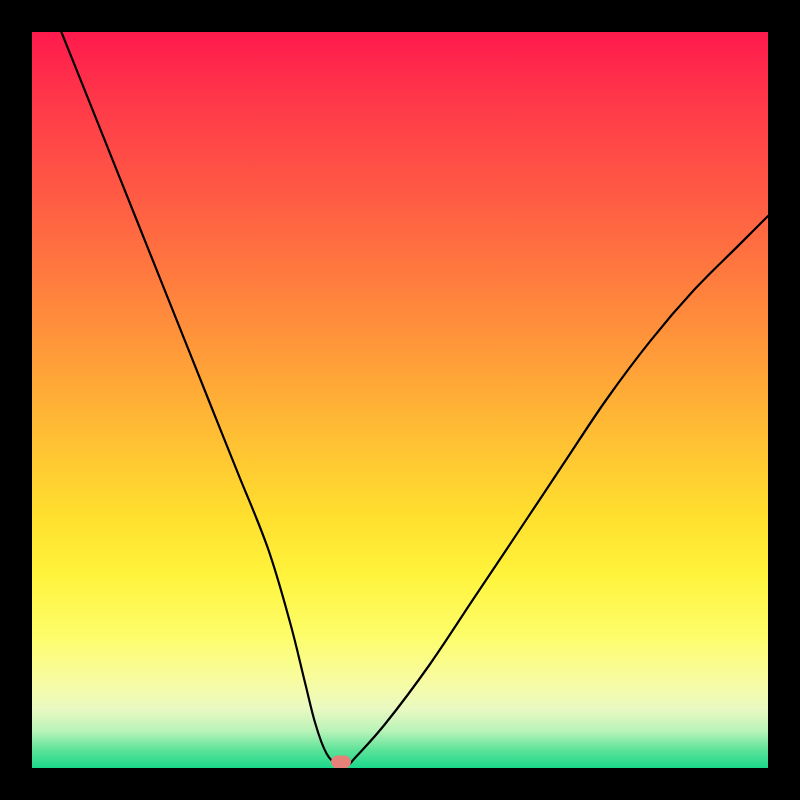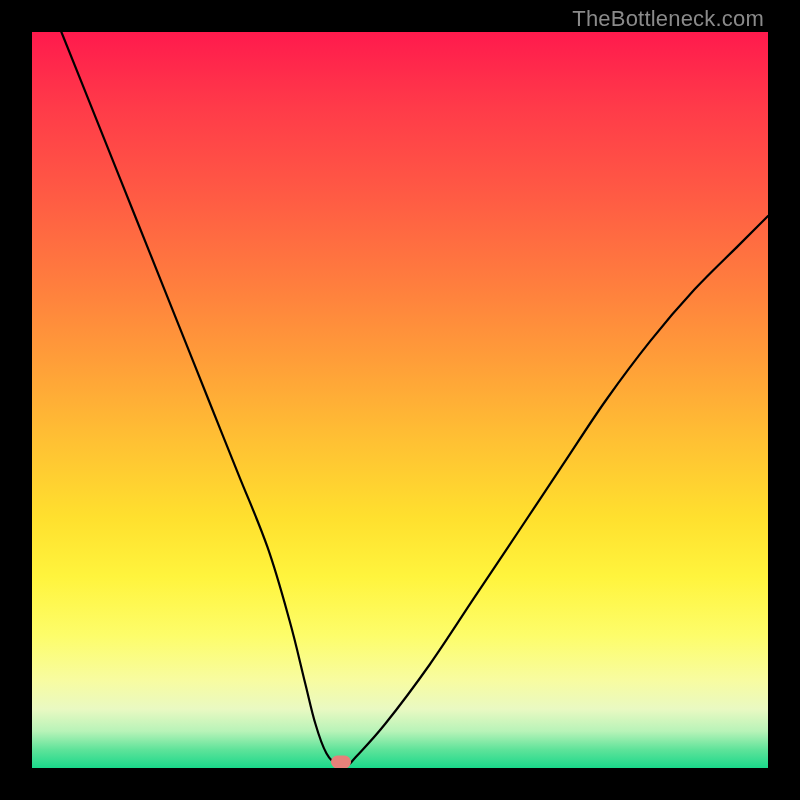--- a/index.html
+++ b/index.html
@@ -88,14 +88,13 @@
   <div class="plot-area">
     <div class="gradient-bg"></div>
 
     <svg class="curve" viewBox="0 0 736 736" preserveAspectRatio="none">
       <path id="curve-path" d="M 29.4 0.0 C 34.7 13.2, 48.3 47.1, 58.9 73.6 C 69.5 100.1, 77.7 120.7, 88.3 147.2 C 98.9 173.7, 107.2 194.3, 117.8 220.8 C 128.4 247.3, 136.6 267.9, 147.2 294.4 C 157.8 320.9, 166.0 341.5, 176.6 368.0 C 187.2 394.5, 195.5 415.1, 206.1 441.6 C 216.7 468.1, 226.2 488.7, 235.5 515.2 C 244.8 541.7, 251.0 565.0, 257.6 588.8 C 264.2 612.6, 267.7 629.1, 272.3 647.7 C 277.0 666.2, 279.4 678.6, 283.4 691.8 C 287.3 705.1, 290.4 714.0, 294.4 721.3 C 298.4 728.6, 301.5 730.3, 305.4 732.3 C 309.4 734.3, 313.2 733.6, 316.5 732.3 C 319.8 731.0, 317.2 732.2, 323.8 725.0 C 330.5 717.7, 340.0 708.4, 353.3 691.8 C 366.5 675.3, 381.5 655.5, 397.4 633.0 C 413.3 610.4, 425.7 590.6, 441.6 566.7 C 457.5 542.9, 469.9 524.3, 485.8 500.5 C 501.7 476.6, 514.0 458.1, 529.9 434.2 C 545.8 410.4, 558.2 390.5, 574.1 368.0 C 590.0 345.5, 602.3 329.0, 618.2 309.1 C 634.1 289.2, 646.5 274.8, 662.4 257.6 C 678.3 240.4, 693.3 226.7, 706.6 213.4 C 719.8 200.2, 730.7 189.3, 736.0 184.0"></path>
     </svg>
 
     <div class="marker" id="min-marker" style="left: 309.12px; top: 730.112px;"></div>
   </div>
 
-  <div class="watermark">TheBottleneck.com</div>
 </div>
 
 </body></html>

